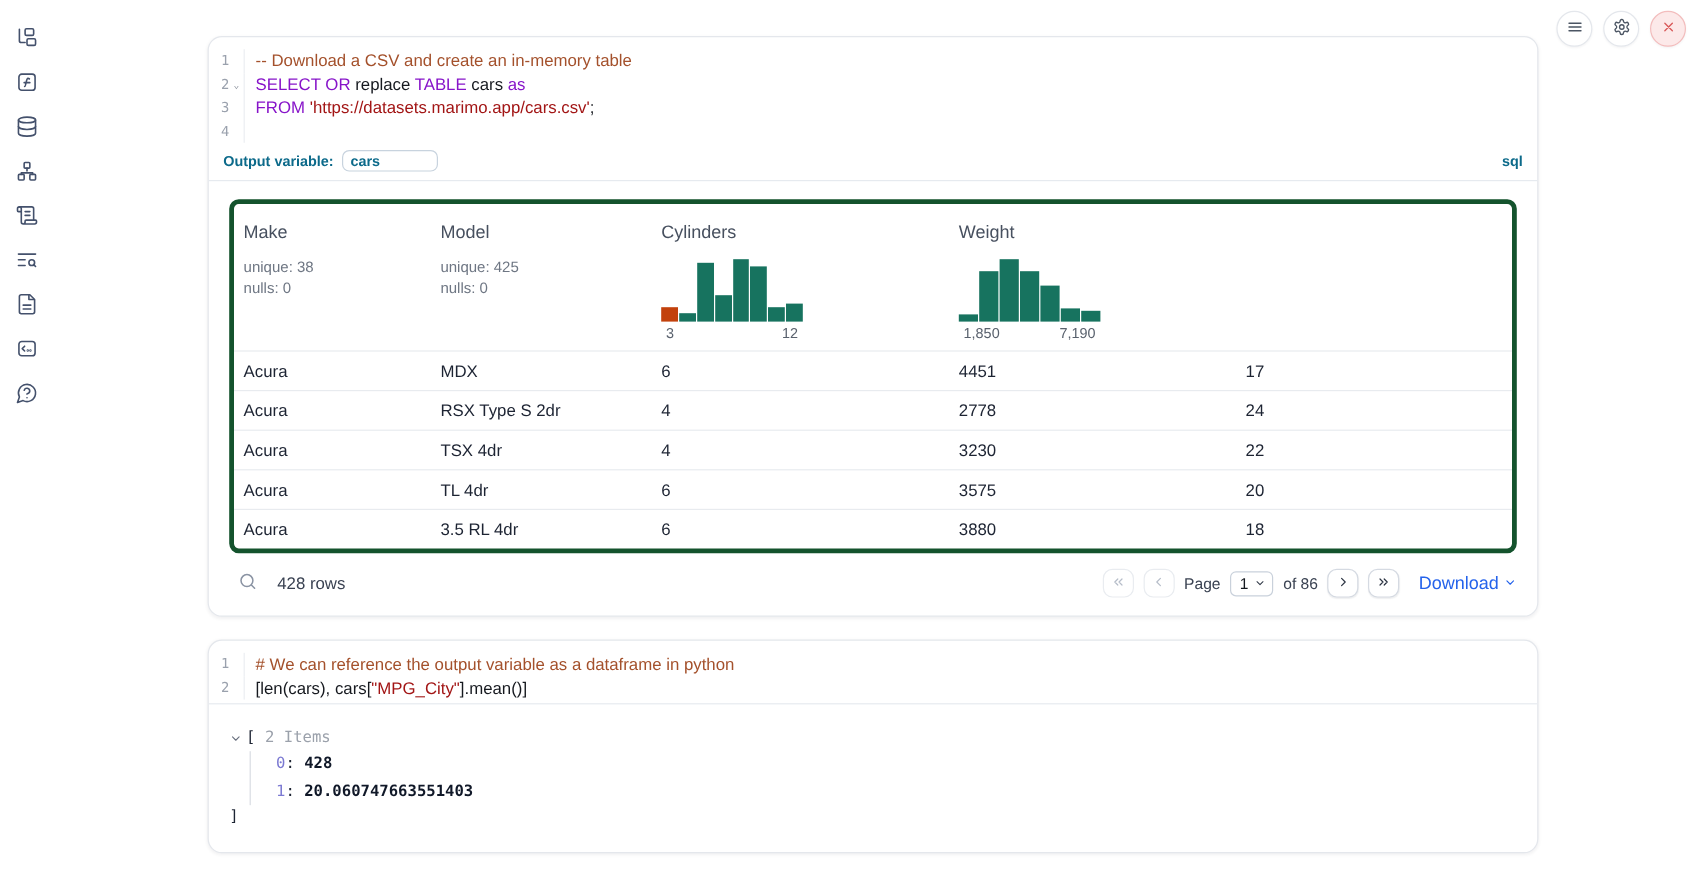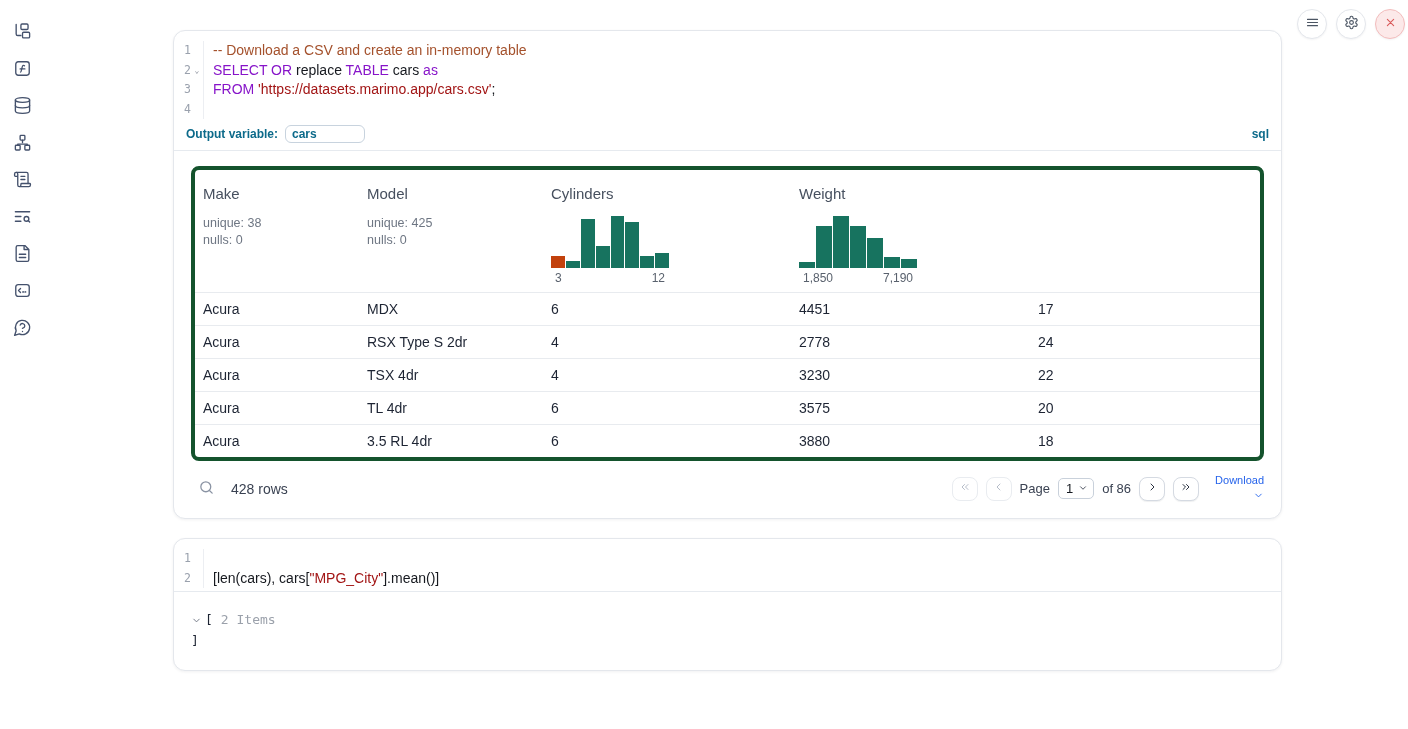--- a/index.html
+++ b/index.html
@@ -85,22 +85,22 @@
   .pg-btn.dis svg { stroke:#b6bdc9; }
   .pg-btn.en  { border:1px solid #d5dae2; box-shadow:0 1px 1px rgba(16,24,40,.07); }
   .pg-btn.en svg { stroke:#2c3443; }
   .pg-text { font-size:13px; color:#3a4252; }
   .page-select { display:flex; align-items:center; gap:5px; border:1px solid #c9d1db;
                  border-radius:5px; height:21px; padding:0 5px 0 7px; cursor:pointer;
                  font-size:13px; color:#14181f; background:#fff; }
   .page-select svg { width:10px; height:10px; stroke:#2c3443; stroke-width:2; fill:none;
                      stroke-linecap:round; stroke-linejoin:round; }
   .download { margin-left:16px; display:flex; align-items:flex-end; gap:4px; background:none;
-              border:none; cursor:pointer; font-size:11px; color:var(--link);
-              font-family:"Liberation Sans", sans-serif;flex-direction:column; }
+              border:none; cursor:pointer; font-size:15px; color:var(--link);
+              font-family:"Liberation Sans", sans-serif; }
   .download svg { width:11px; height:11px; stroke:var(--link); stroke-width:2; fill:none;
                   stroke-linecap:round; stroke-linejoin:round; }
 
   
   .py-out { padding:17px 17px 19px 17px; font-family:"DejaVu Sans Mono", monospace;
             font-size:13px; color:#1d2433; border-top:1px solid #e6eaef; }
   .tree-head { display:flex; align-items:center; line-height:22px; }
   .tree-chevron { width:11px; height:11px; stroke:#6b7280; stroke-width:2; fill:none;
                   stroke-linecap:round; stroke-linejoin:round; margin-right:3px; cursor:pointer; }
   .tree-count { color:#9ba1ab; margin-left:8px; }
@@ -364,32 +364,37 @@
         </button>
       </div>
     </div>
   </section>
 
   <section class="cell">
     <div class="code-area">
       <div class="code-lines" id="py-lines">
           <div class="cl">
             <span class="gut">1<span class="fold"></span></span>
+            <span class="src"><span class="tk-com"># We can reference the output variable as a dataframe in python</span></span>
           </div>
           <div class="cl">
             <span class="gut">2<span class="fold"></span></span>
             <span class="src"><span class="tk-pl">[len(cars), cars[</span><span class="tk-str">"MPG_City"</span><span class="tk-pl">].mean()]</span></span>
           </div>
         </div>
     </div>
     <div class="py-out">
       <div class="tree-head">
         <svg class="tree-chevron" viewBox="0 0 24 24">
             <path d="m6 9 6 6 6-6"></path>
           </svg>
         <span>[</span>
         <span class="tree-count">2 Items</span>
       </div>
+      <div class="tree-items" id="tree-items">
+          <div class="tree-item"><span class="tree-key">0</span><span>: </span><span class="tree-val">428</span></div>
+          <div class="tree-item"><span class="tree-key">1</span><span>: </span><span class="tree-val">20.060747663551403</span></div>
+        </div>
       <div class="tree-close">]</div>
     </div>
   </section>
 
 </main>
 
 </body></html>

